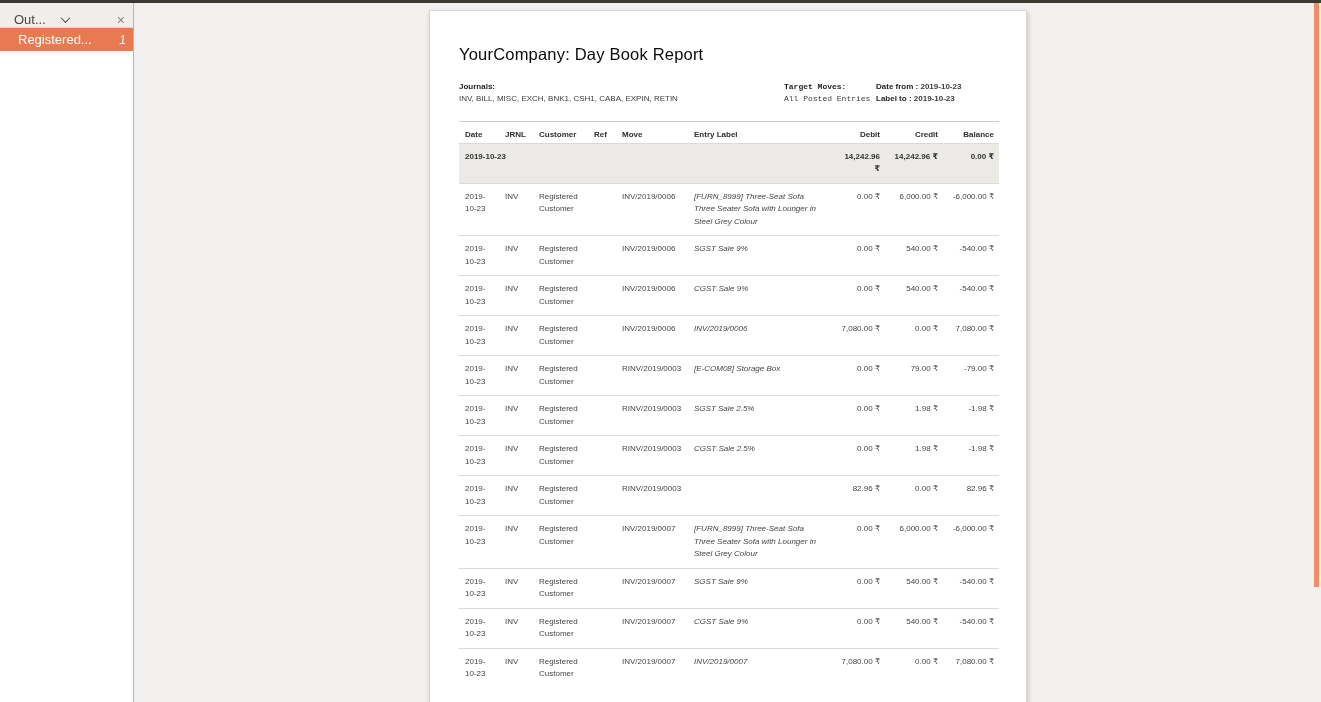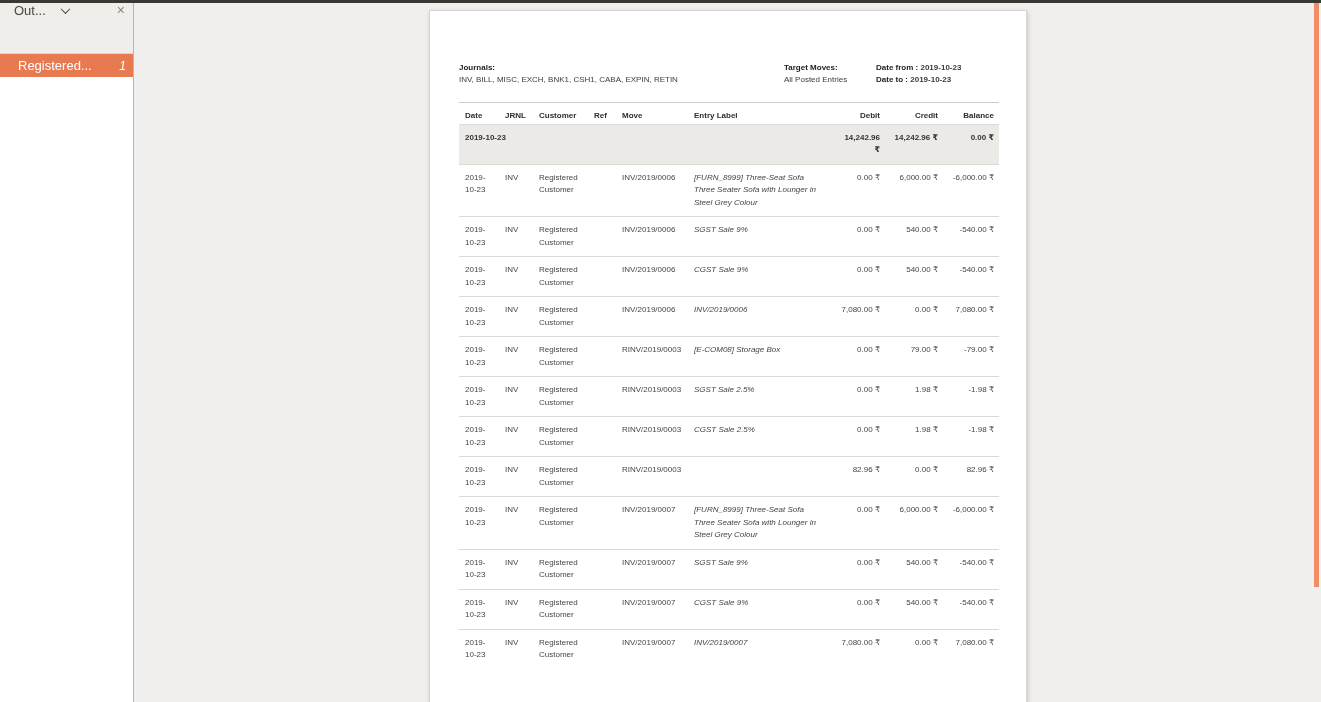--- a/index.html
+++ b/index.html
@@ -5,22 +5,22 @@
   * { margin:0; padding:0; box-sizing:border-box; }
   html,body { width:1321px; height:702px; overflow:hidden; }
   body { font-family:"Liberation Sans","DejaVu Sans",sans-serif; }
 
   .screen { position:relative; width:1321px; height:702px; background:#f1f0ee; overflow:hidden; }
   .topbar { position:absolute; top:0; left:0; width:100%; height:3px; background:#3b3834; z-index:7; }
 
   
   .sidebar { position:absolute; top:3px; left:0; bottom:0; width:134px;
              background:#ffffff; border-right:1px solid #b9b6b2; z-index:3; }
-  .sidebar-header { height:51px; background:#f0eeeb; border-bottom:1px solid #dbd8d4;
-                    display:flex; align-items:flex-start; padding:0 10px 0 14px;gap:48px; }
+  .sidebar-header { height:25px; background:#f0eeeb; border-bottom:1px solid #dbd8d4;
+                    display:flex; align-items:flex-end; padding:0 10px 0 14px;gap:48px; }
   .dropdown { display:flex; align-items:center; gap:16px; background:none; border:none;
               font-family:inherit; font-size:13px; color:#4a4642; cursor:pointer; }
   .chev { width:7px; height:7px; border-right:1.6px solid #4a4642; border-bottom:1.6px solid #4a4642;
           transform:rotate(45deg) translate(-1px,-1px); display:inline-block; }
   .side-close { margin-left:auto; background:none; border:none; font-family:inherit;
                 font-size:14px; color:#8b8782; cursor:pointer; line-height:1; }
   .outline-item { height:23px; background:#e87a52; color:#ffffff; font-size:13px;
                   display:flex; align-items:center; padding:0 7px 0 18px; cursor:pointer; }
   .outline-item .lbl { white-space:nowrap; overflow:hidden; }
   .pagenum { margin-left:auto; font-style:italic; font-size:12px; }
@@ -29,21 +29,21 @@
   .main { position:absolute; left:135px; top:3px; right:0; bottom:0; background:#f1f0ee; }
   .page { position:absolute; left:294px; top:7px; width:598px; height:920px;
           background:#ffffff; border:1px solid #d8d5d1;
           box-shadow:1px 2px 5px rgba(0,0,0,0.18);
           padding:34px 28px 0 29px; }
 
   .report-title { font-size:16.5px; font-weight:400; letter-spacing:0.2px; color:#0a0a0a; }
 
   .meta { display:flex; margin-top:17px; font-size:8px; line-height:12px; color:#3c3c3c;justify-content:center; }
   .meta b { color:#1e1e1e; }
-  .m1 { width:325px; } .m2 { width:92px; } .m3 { flex:1;font-weight:bold; }
+  .m1 { width:325px; } .m2 { width:92px;font-family:Liberation Mono, monospace; } .m3 { flex:1;font-weight:bold; }
 
   table { width:540px; border-collapse:collapse; table-layout:fixed; margin-top:16px;
           font-size:8px; line-height:12.5px; color:#454545; }
   thead th { border-top:1px solid #cfccc7; padding:7px 3px 1px 6px; font-weight:700; color:#2e2e2e; }
   tbody td { border-top:1px solid #dcdad6; padding:7px 3px 7px 6px; vertical-align:top; }
   tr.group td { background:#ebeae7; font-weight:700; color:#333; }
   .tl { text-align:left; } .tc { text-align:left; } .tr { text-align:right; }
   td.cell-entry_label { white-space:pre-line;font-style:italic; }
   td.tr, th.tr { padding-right:5px; }
 
@@ -68,37 +68,38 @@
     <div class="sidebar-list">
       <div class="outline-item">
         <span class="lbl">Registered...</span>
         <span class="pagenum">1</span>
       </div>
     </div>
   </div>
 
   <div class="main">
     <div class="page">
+      <div class="report-title">YourCompany: Day Book Report</div>
 
       <div class="meta">
         <div class="m1">
           <b>Journals:</b><br>
           <span>INV, BILL, MISC, EXCH, BNK1, CSH1, CABA, EXPIN, RETIN</span>
         </div>
         <div class="m2">
           <b>Target Moves:</b><br>
           <span>All Posted Entries</span>
         </div>
         <div class="m3">
           <div>
             <b>Date from :</b>
             <span>2019-10-23</span>
           </div>
           <div>
-            <b>Date to :</b>
+            <b>Label to :</b>
             <span>2019-10-23</span>
           </div>
         </div>
       </div>
 
       <table>
         <colgroup>
           <col style="width:40px">
             <col style="width:34px">
             <col style="width:55px">

